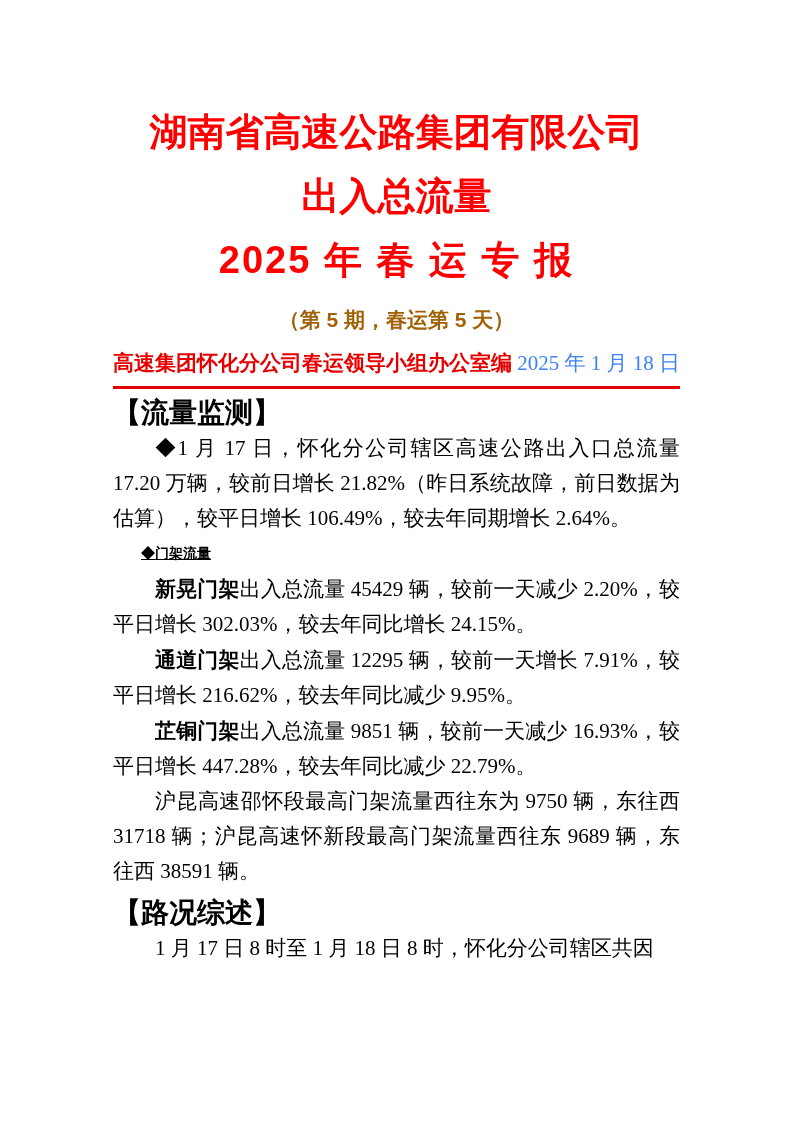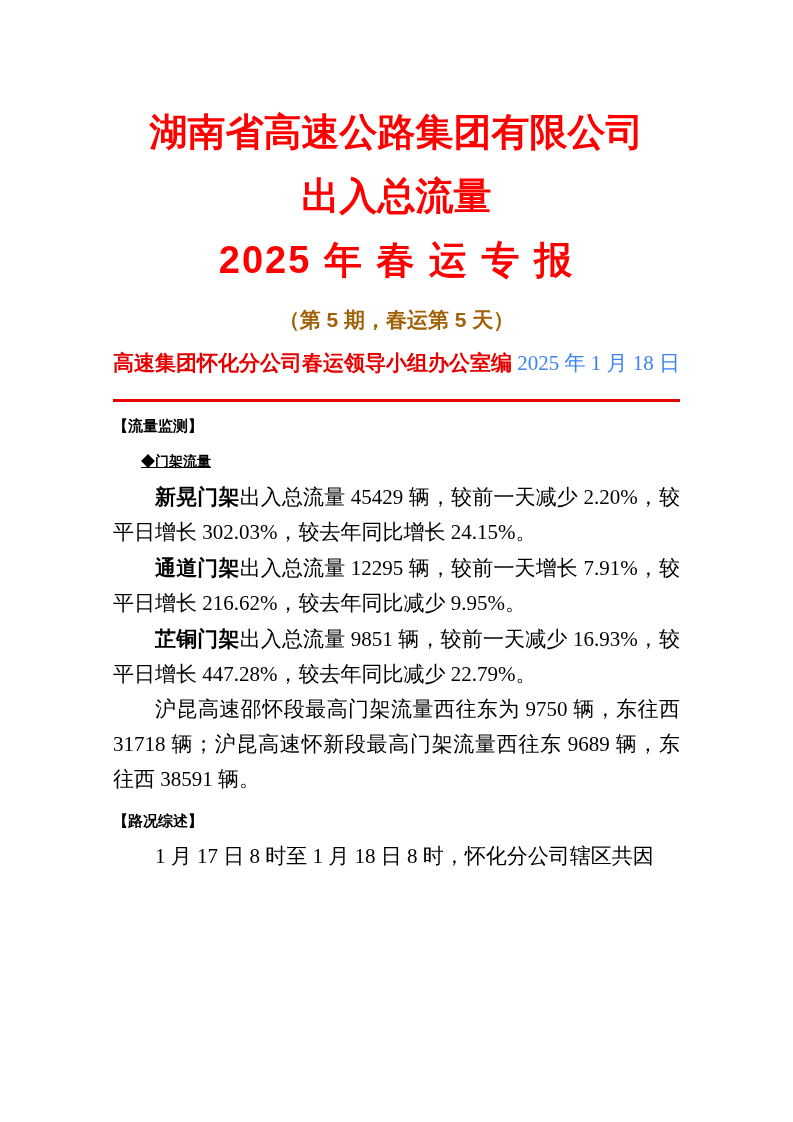--- a/index.html
+++ b/index.html
@@ -34,40 +34,40 @@
     font-family: "Liberation Sans", sans-serif;
     font-weight: bold;
     font-size: 21px;
     line-height: 56px;
   }
   .editor-row {
     display: flex;
     justify-content: space-between;
     align-items: baseline;
     border-bottom: 3px solid #e60000;
-    padding-bottom: 23px;
+    padding-bottom: 10px;
     margin-top: 2px;
   }
   .editor-credit {
     color: #e60000;
     font-family: "Liberation Sans", sans-serif;
     font-weight: bold;
     font-size: 21px;
     line-height: 26px;
   }
   .issue-date {
     color: #3b82f6;
     font-family: "Liberation Serif", serif;
     font-size: 21px;
     line-height: 26px;
   }
   .section-heading {
     font-family: "Liberation Sans", sans-serif;
     font-weight: bold;
-    font-size: 15px;
+    font-size: 28px;
     line-height: 36px;
     margin-top: 6px;
   }
   .para {
     font-size: 21px;
     line-height: 35px;
     text-align: justify;
     text-indent: 2em;
     margin: 0;
   }
@@ -95,20 +95,21 @@
     <div class="title title-spaced">2025 年 春 运 专 报</div>
     <div class="subtitle">（第 5 期，春运第 5 天）</div>
 
     <div class="editor-row">
       <span class="editor-credit">高速集团怀化分公司春运领导小组办公室编</span>
       <span class="issue-date">2025 年 1 月 18 日</span>
     </div>
 
     <div class="section-heading">【流量监测】</div>
 
+    <p class="para">◆1 月 17 日，怀化分公司辖区高速公路出入口总流量 17.20 万辆，较前日增长 21.82%（昨日系统故障，前日数据为估算），较平日增长 106.49%，较去年同期增长 2.64%。</p>
 
     <div class="sub-heading">◆门架流量</div>
 
     <p class="para"><span class="b">新晃门架</span><span>出入总流量 45429 辆，较前一天减少 2.20%，较平日增长 302.03%，较去年同比增长 24.15%。</span></p>
 
     <p class="para"><span class="b">通道门架</span><span>出入总流量 12295 辆，较前一天增长 7.91%，较平日增长 216.62%，较去年同比减少 9.95%。</span></p>
 
 
     <p class="para"><span class="b">芷铜门架</span><span>出入总流量 9851 辆，较前一天减少 16.93%，较平日增长 447.28%，较去年同比减少 22.79%。</span></p>
 

